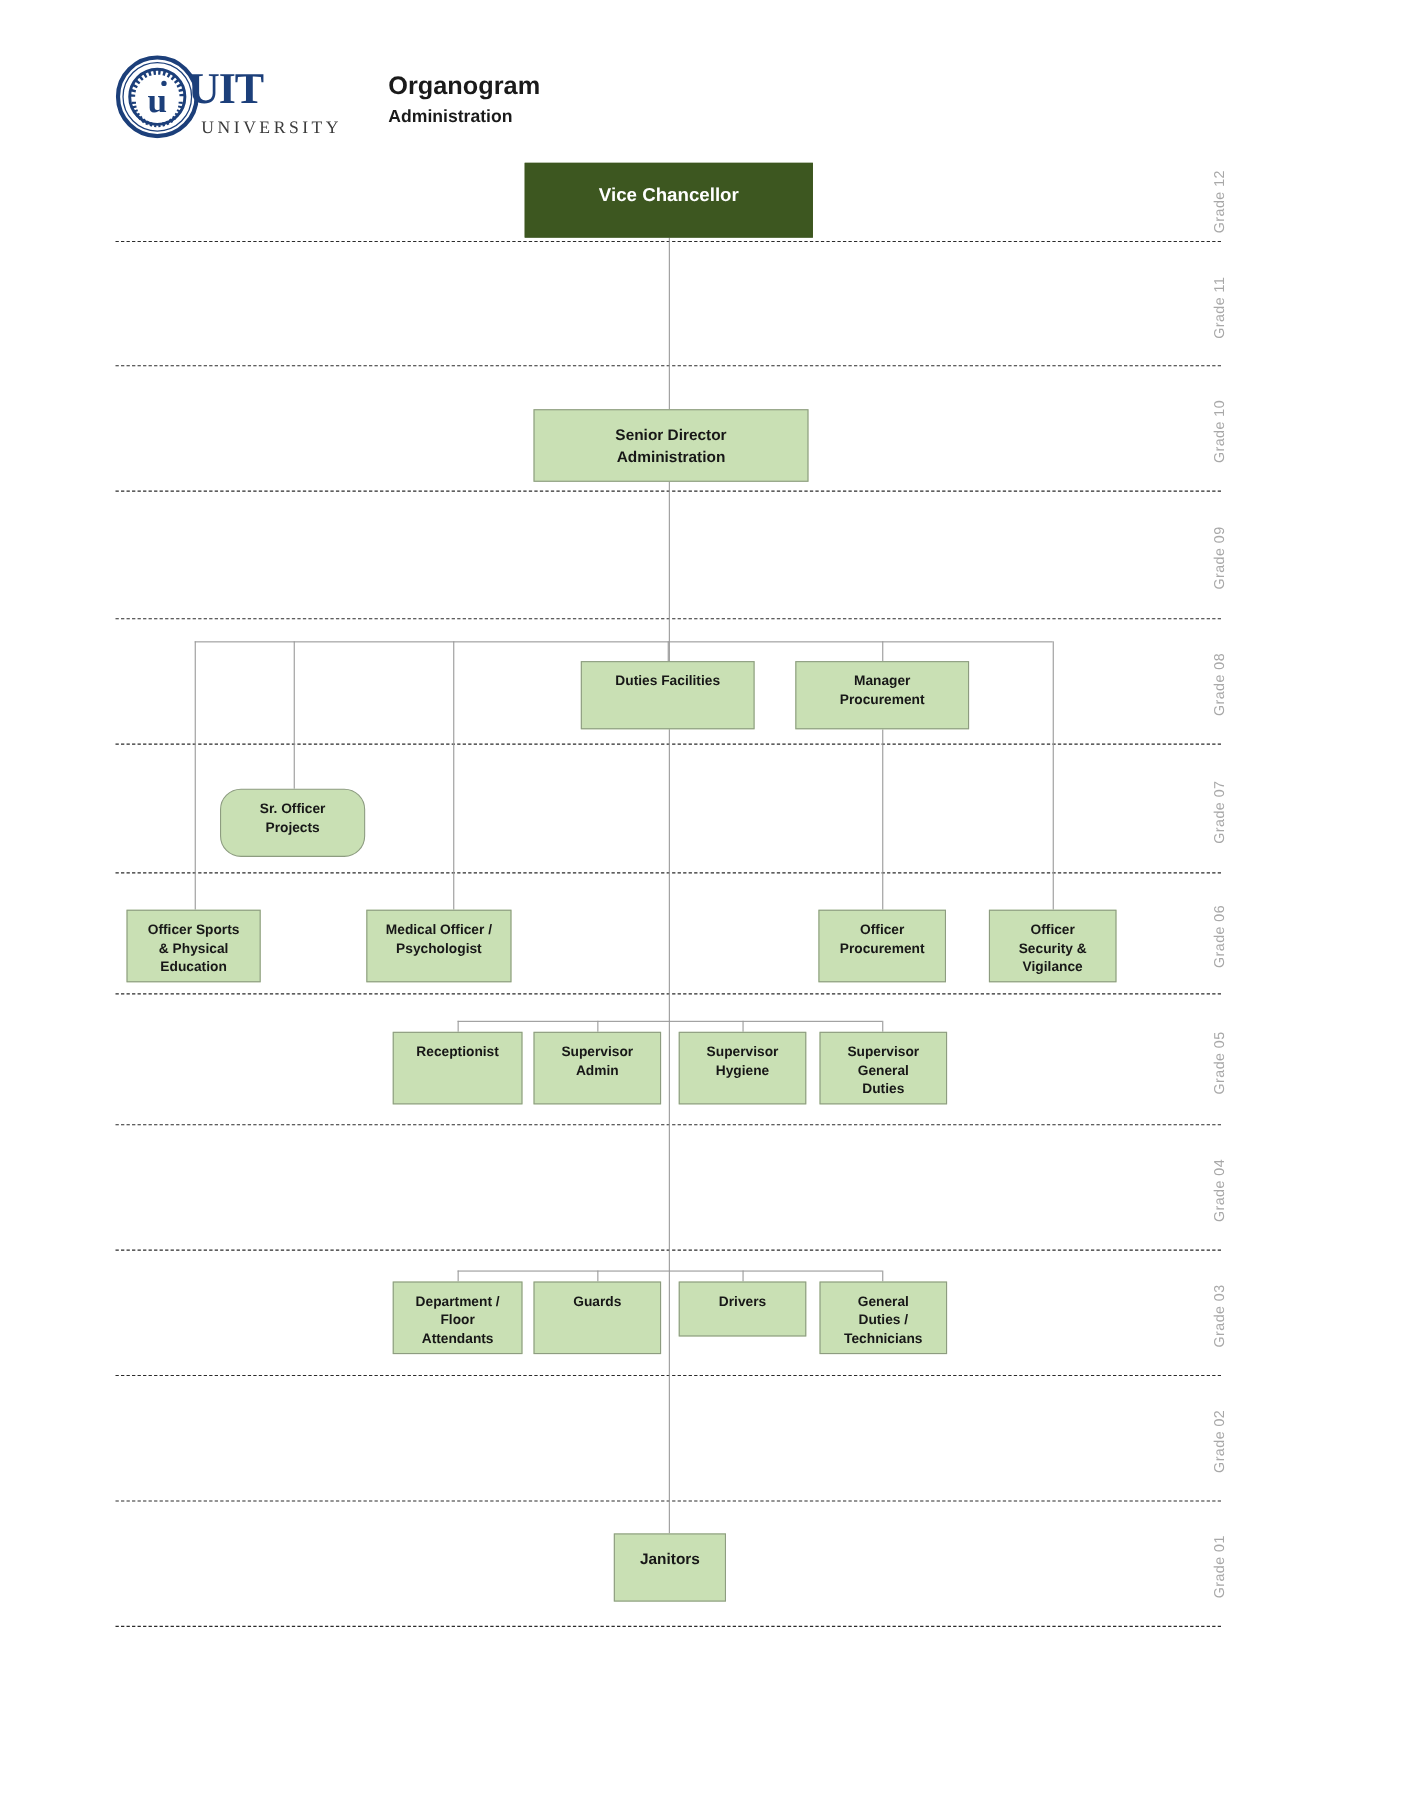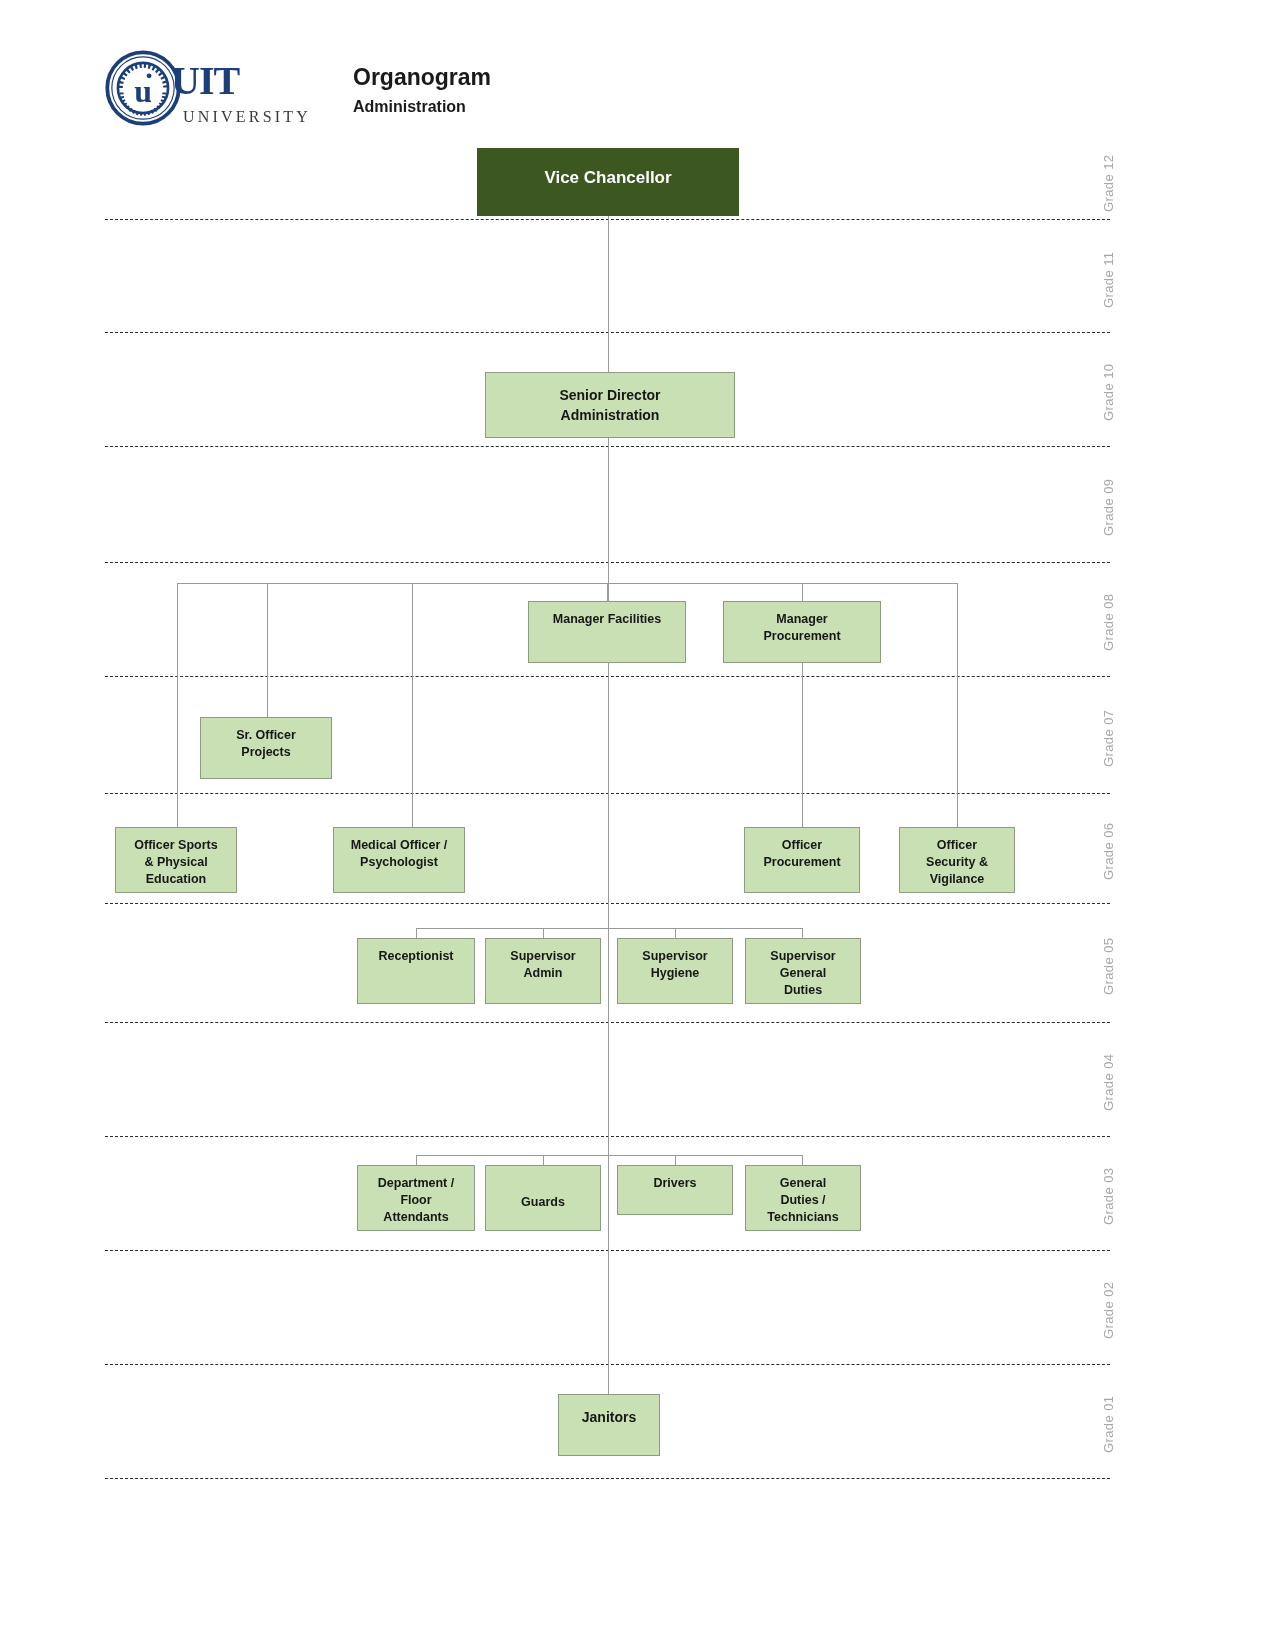--- a/index.html
+++ b/index.html
@@ -152,26 +152,26 @@
     </div>
 
   <div id="nodes">
       <div class="node top" style="left: 477px; top: 148px; width: 262px; height: 68px;">
         <div class="inner">Vice Chancellor</div>
       </div>
       <div class="node lg" style="left: 485px; top: 372px; width: 250px; height: 66px;">
         <div class="inner">Senior Director<br>Administration</div>
       </div>
       <div class="node " style="left: 528px; top: 601px; width: 158px; height: 62px;">
-        <div class="inner">Manager  Facilities</div>
+        <div class="inner">Duties  Facilities</div>
       </div>
       <div class="node " style="left: 723px; top: 601px; width: 158px; height: 62px;">
         <div class="inner">Manager<br>Procurement</div>
       </div>
-      <div class="node " style="left: 200px; top: 717px; width: 132px; height: 62px;">
+      <div class="node " style="left: 200px; top: 717px; width: 132px; height: 62px; border-radius: 19px;">
         <div class="inner">Sr. Officer<br>Projects</div>
       </div>
       <div class="node " style="left: 115px; top: 827px; width: 122px; height: 66px;">
         <div class="inner">Officer Sports<br>&amp; Physical<br>Education</div>
       </div>
       <div class="node " style="left: 333px; top: 827px; width: 132px; height: 66px;">
         <div class="inner">Medical  Officer /<br>Psychologist</div>
       </div>
       <div class="node " style="left: 744px; top: 827px; width: 116px; height: 66px;">
         <div class="inner">Officer<br>Procurement</div>
@@ -187,21 +187,21 @@
       </div>
       <div class="node " style="left: 617px; top: 938px; width: 116px; height: 66px;">
         <div class="inner">Supervisor<br>Hygiene</div>
       </div>
       <div class="node " style="left: 745px; top: 938px; width: 116px; height: 66px;">
         <div class="inner">Supervisor<br>General<br>Duties</div>
       </div>
       <div class="node " style="left: 357px; top: 1165px; width: 118px; height: 66px;">
         <div class="inner">Department /<br>Floor<br>Attendants</div>
       </div>
-      <div class="node " style="left: 485px; top: 1165px; width: 116px; height: 66px; align-items: center;">
+      <div class="node " style="left: 485px; top: 1165px; width: 116px; height: 66px;">
         <div class="inner">Guards</div>
       </div>
       <div class="node " style="left: 617px; top: 1165px; width: 116px; height: 50px;">
         <div class="inner">Drivers</div>
       </div>
       <div class="node " style="left: 745px; top: 1165px; width: 116px; height: 66px;">
         <div class="inner">General<br>Duties /<br>Technicians</div>
       </div>
       <div class="node lg" style="left: 558px; top: 1394px; width: 102px; height: 62px;">
         <div class="inner">Janitors</div>

